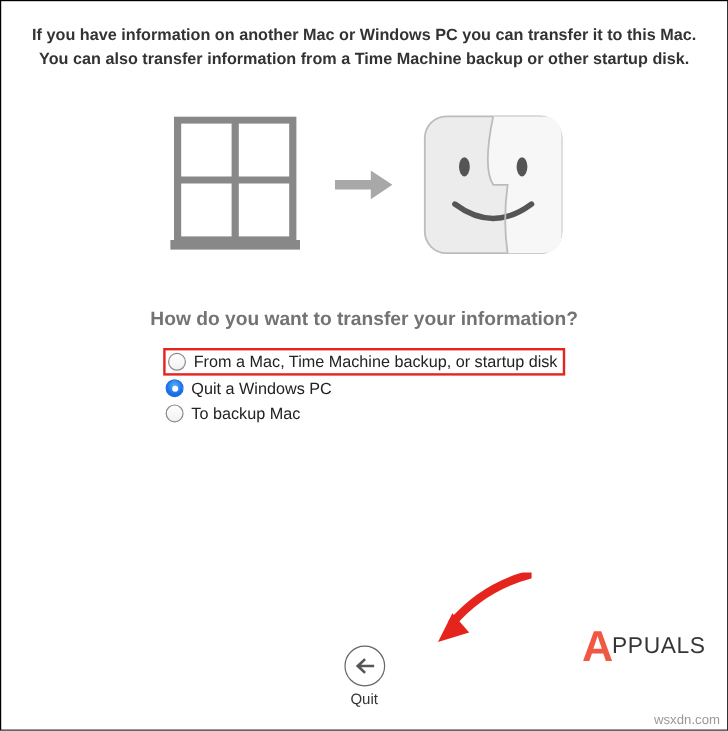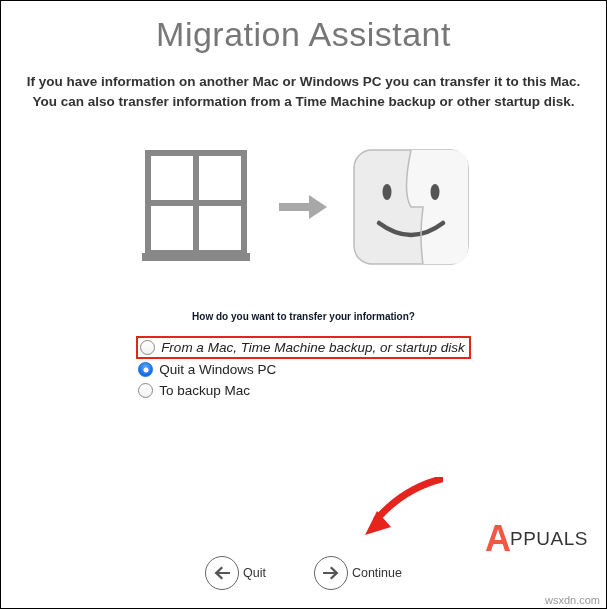--- a/index.html
+++ b/index.html
@@ -49,43 +49,42 @@
       height: 28px;
       color: #9e9e9e;
     }
     .finder-icon {
       width: 116px;
       height: 116px;
       border-radius: 18px;
       overflow: visible;
     }
     .prompt {
-      font-size: 10px;
+      font-size: 16px;
       font-weight: 700;
-      color: #0f172a;
+      color: #737373;
       margin-top: 46px;
     }
     .options {
       display: inline-block;
       text-align: left;
       margin-top: 14px;
     }
     .option-row {
       display: flex;
       align-items: center;
       gap: 6px;
       padding: 3px 2px;
       font-size: 13.5px;
       color: #222;
       cursor: pointer;
     }
     .highlight-box {
       border: 2.5px solid #e5241e;
       padding: 2px 4px 2px 2px;
-      font-style: italic;
     }
     .radio {
       width: 15px;
       height: 15px;
       border-radius: 50%;
       border: 1px solid #8a8a8a;
       background: linear-gradient(#fff,#f1f1f1);
       display: inline-block;
       flex: none;
       position: relative;
@@ -109,21 +108,21 @@
       position: absolute;
       bottom: 18px;
       left: 0;
       width: 100%;
       display: flex;
       justify-content: center;
       gap: 48px;
     }
     .nav-btn {
       display: flex;
-      flex-direction: row;
+      flex-direction: column;
       align-items: center;
       gap: 4px;
       cursor: pointer;
       color: #333;
       font-size: 12.5px;
     }
     .nav-circle {
       width: 34px;
       height: 34px;
       border-radius: 50%;
@@ -169,21 +168,20 @@
       bottom: 2px;
       font-size: 11px;
       color: #999;
     }
   </style>
 </head>
 <body>
 
 <div class="panel">
 
-  <h1 class="title">Migration Assistant</h1>
 
   <p class="subtitle">
     <span>If you have information on another Mac or Windows PC you can transfer it to this Mac.</span><br>
     <span>You can also transfer information from a Time Machine backup or other startup disk.</span>
   </p>
 
   <div class="illustration">
 
     <svg class="window-icon" viewBox="0 0 114 114">
       <rect x="9" y="3" width="96" height="100" fill="none" stroke="#888" stroke-width="6"></rect>
@@ -225,28 +223,20 @@
 
   <div class="nav-row">
     <div class="nav-btn">
       <span class="nav-circle">
         <svg width="16" height="14" viewBox="0 0 16 14">
             <path d="M16 6 H5 L9 2 L7.5 0.5 L0.5 7 L7.5 13.5 L9 12 L5 8 H16 Z" fill="#555"></path>
           </svg>
       </span>
       <span>Quit</span>
     </div>
-    <div class="nav-btn">
-      <span class="nav-circle">
-        <svg width="16" height="14" viewBox="0 0 16 14">
-            <path d="M0 6 H11 L7 2 L8.5 0.5 L15.5 7 L8.5 13.5 L7 12 L11 8 H0 Z" fill="#555"></path>
-          </svg>
-      </span>
-      <span>Continue</span>
-    </div>
   </div>
 
   
   <svg class="pointer-arrow" viewBox="0 0 80 60">
     <path d="M78 2 Q40 12 14 42" fill="none" stroke="#e5241e" stroke-width="7" stroke-linecap="round"></path>
     <path d="M2 58 L14 34 L28 50 Z" fill="#e5241e"></path>
   </svg>
 
   <div class="watermark">
     <span class="a">A</span><span class="rest">PPUALS</span>

